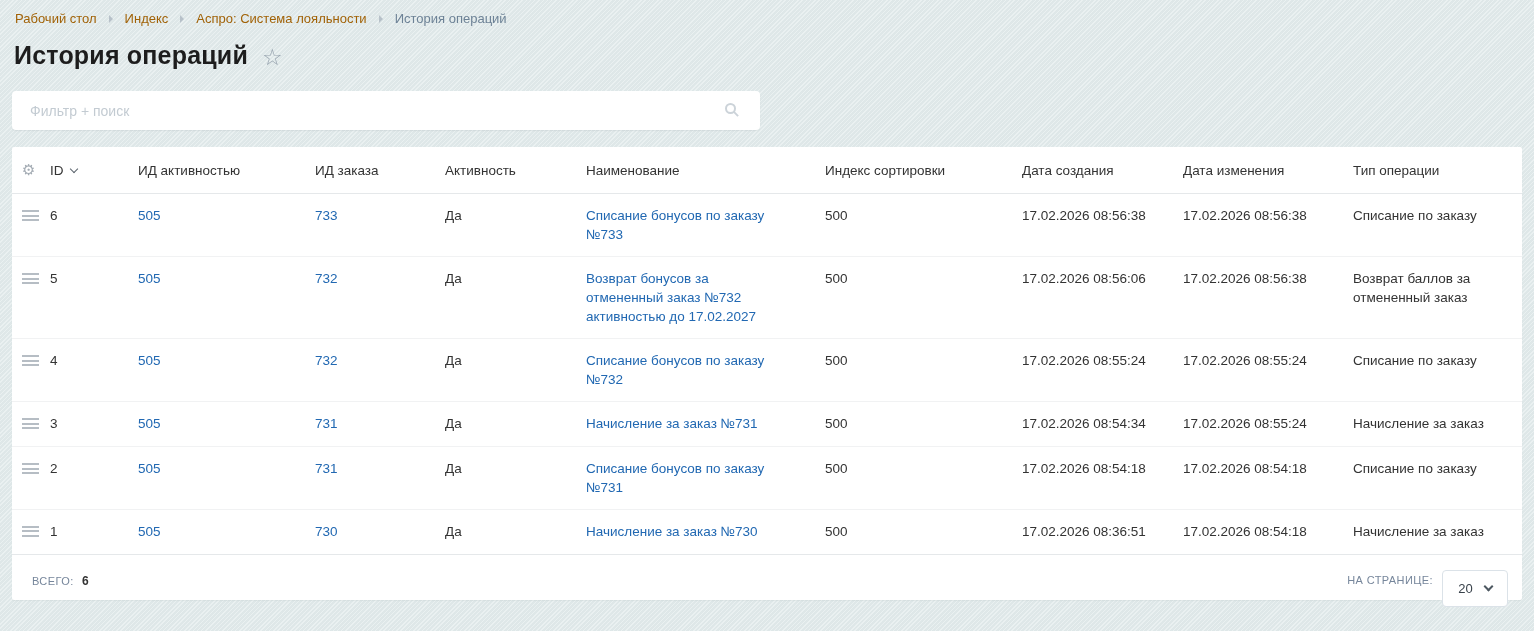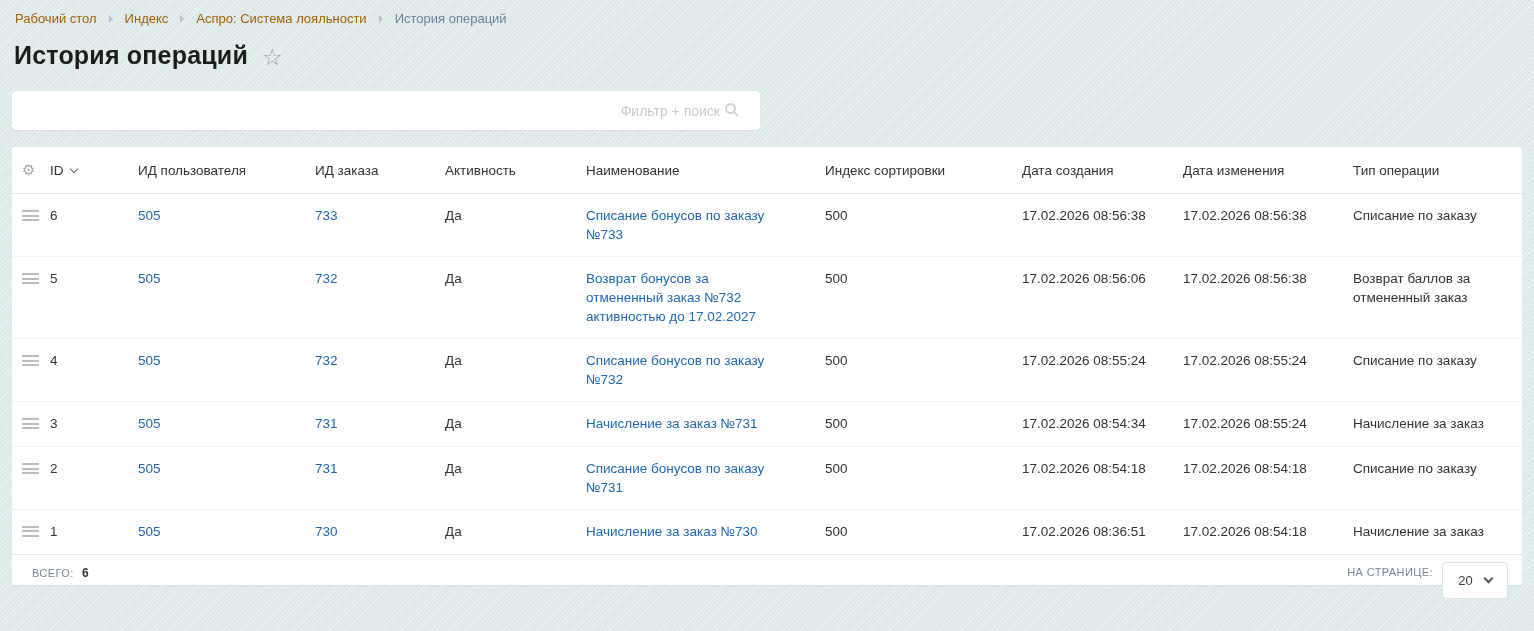--- a/index.html
+++ b/index.html
@@ -41,21 +41,20 @@
     background: #fff;
     border-radius: 4px;
     box-shadow: 0 1px 1px rgba(60,80,90,.08);
   }
   .filter-input {
     width: 100%; height: 100%;
     border: none; outline: none; background: transparent;
     padding: 0 40px 0 18px;
     font-family: inherit; font-size: 14px; color: #333;
     border-radius: 4px;
-    text-align: right;
   }
   .filter-input::placeholder { color: #c3cbd2; }
   .search-icon {
     position: absolute; right: 24px; top: 12px;
     width: 11px; height: 11px;
     border: 2px solid #ccd3d9; border-radius: 50%;
     cursor: pointer;
   }
   .search-icon::after {
     content: ""; position: absolute;
@@ -114,21 +113,21 @@
     border-right: 1.6px solid #5b646d; border-bottom: 1.6px solid #5b646d;
     transform: rotate(45deg);
     margin-left: 7px; margin-bottom: 3px;
   }
 
   
   .grid-footer {
     display: flex; align-items: center; justify-content: space-between;
     border-top: 1px solid #e5e8ea;
     padding: 5px 14px 1px 20px;
-    height: 31px;
+    height: 46px;
   }
   .total-label, .perpage-label {
     font-size: 11px; letter-spacing: .4px;
     color: #76869b; text-transform: uppercase;
   }
   .total-value { font-size: 12px; font-weight: 700; color: #333; margin-left: 4px; }
   .perpage { display: flex; align-items: center; }
   .perpage-select {
     display: flex; align-items: center; justify-content: center;
     margin-left: 9px;
@@ -179,21 +178,21 @@
       <col class="c-name">
         <col class="c-sort">
         <col class="c-created">
         <col class="c-modified">
         <col class="c-type">
     </colgroup>
     <thead>
       <tr>
         <th class="th-menu"><span class="gear-icon">⚙</span></th>
         <th><span>ID</span><span class="sort-chevron"></span></th>
-        <th>ИД пользователя</th>
+        <th>ИД активностью</th>
         <th>ИД заказа</th>
         <th>Активность</th>
         <th>Наименование</th>
         <th>Индекс сортировки</th>
         <th>Дата создания</th>
         <th>Дата изменения</th>
         <th>Тип операции</th>
       </tr>
     </thead>
     <tbody id="grid-body">

